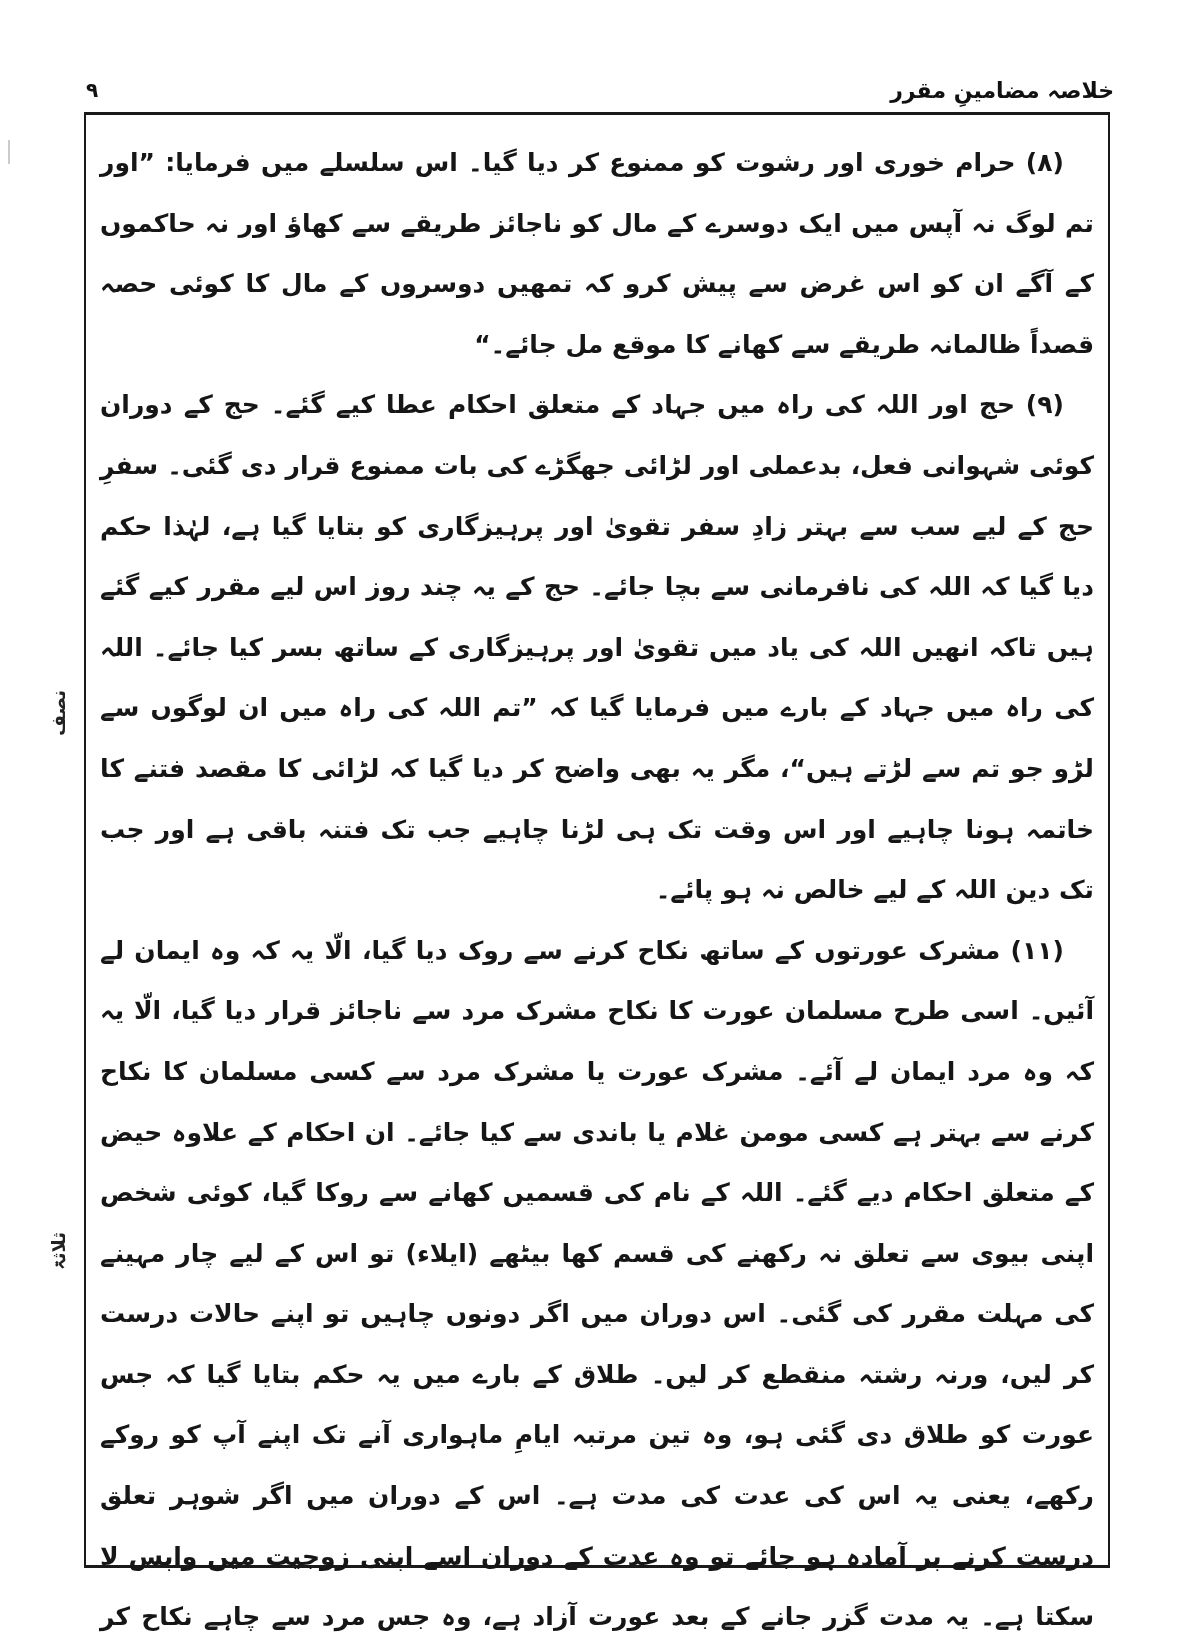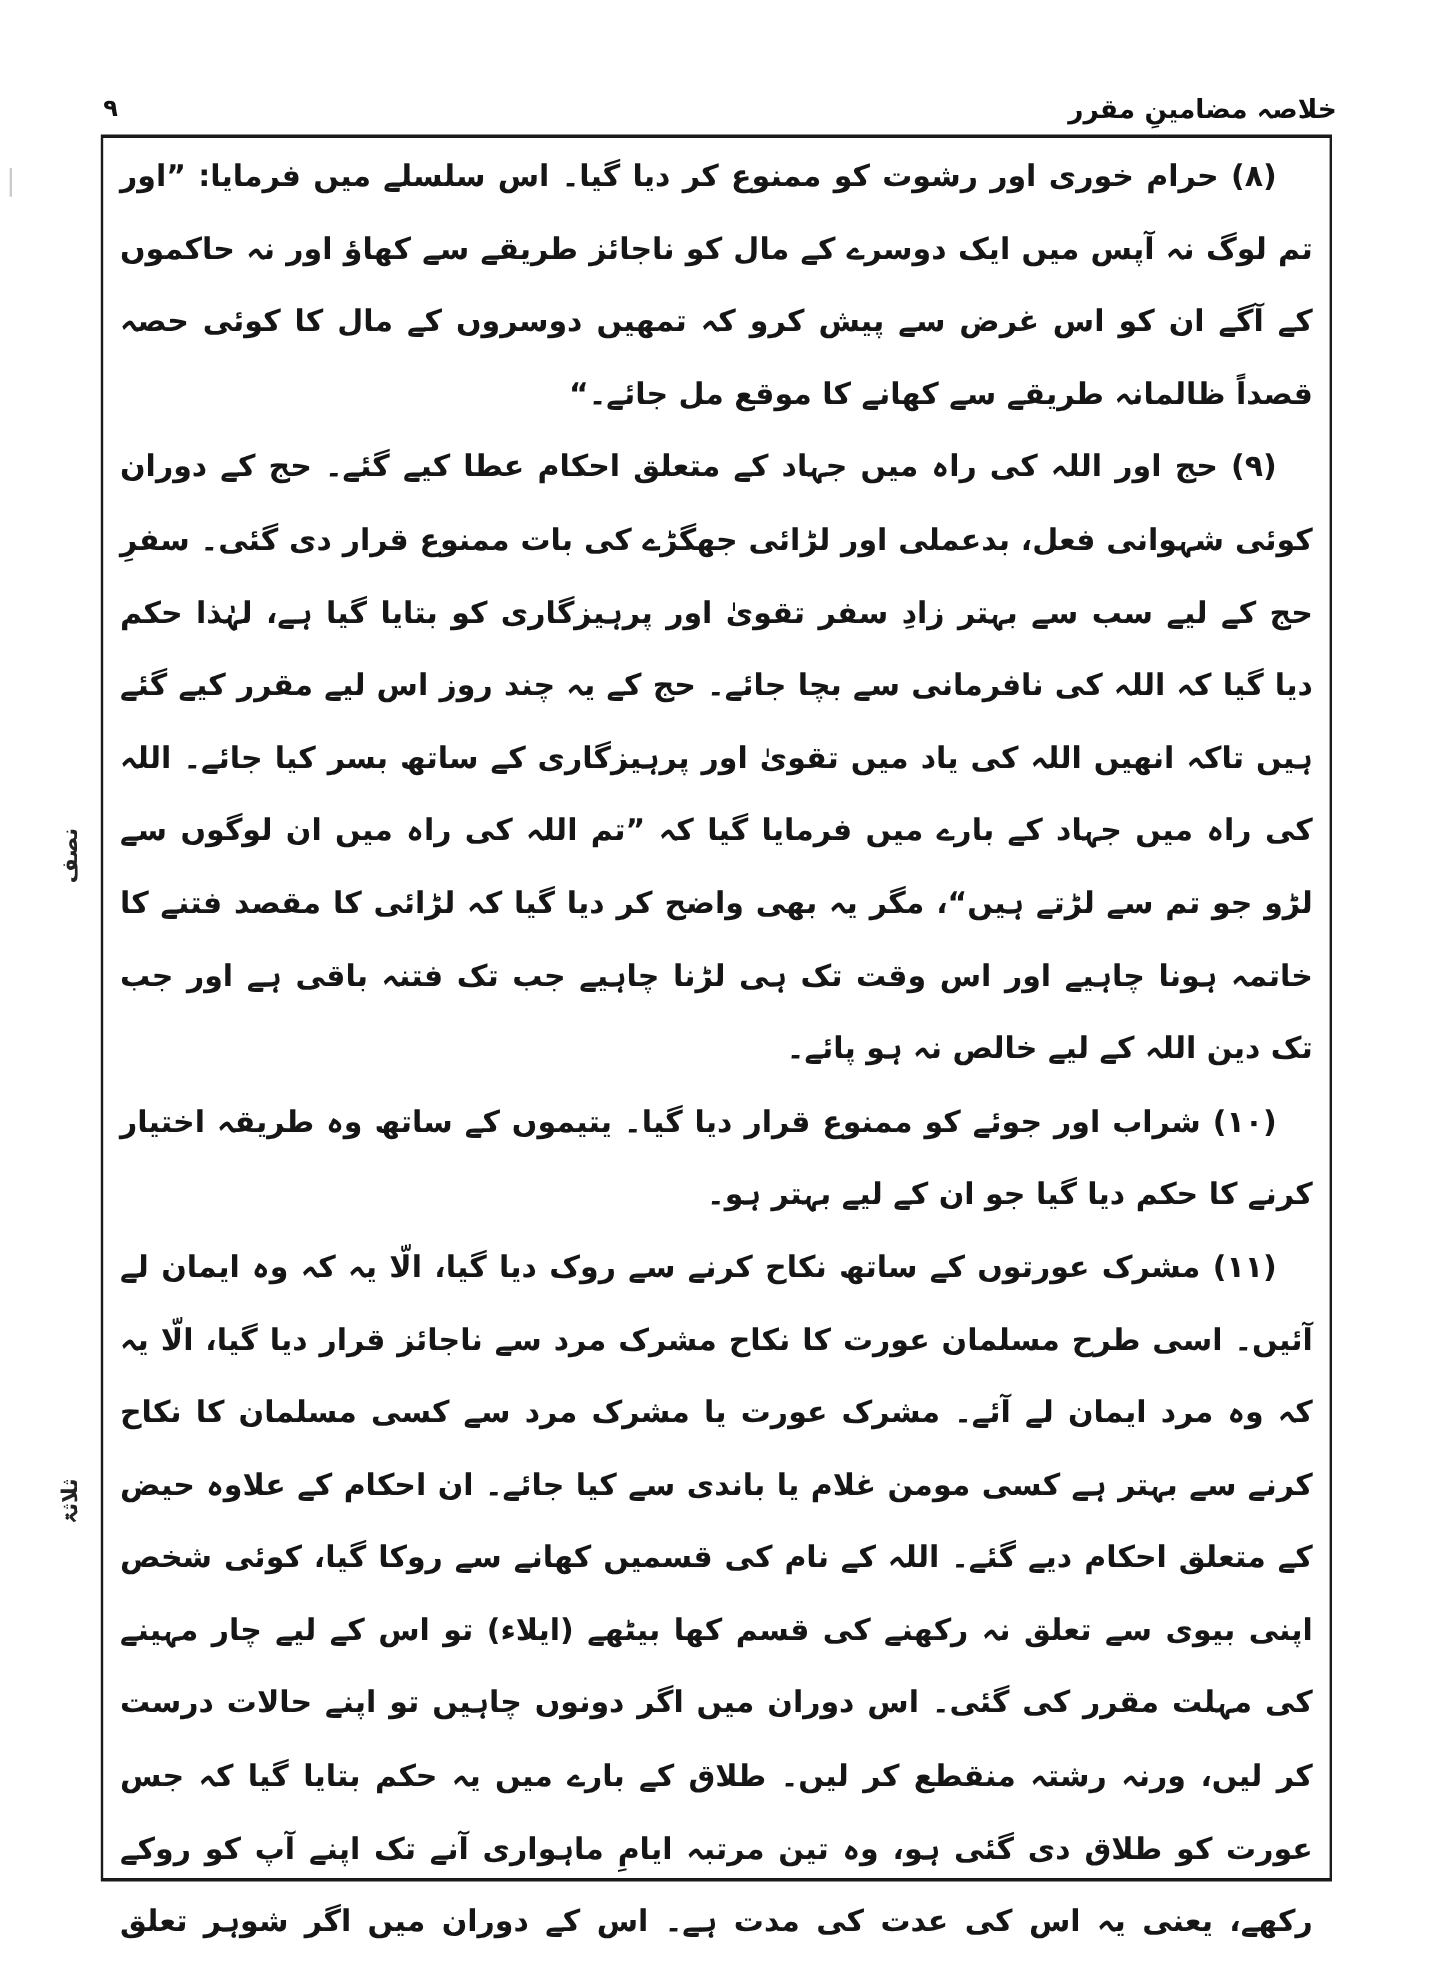--- a/index.html
+++ b/index.html
@@ -41,21 +41,21 @@
     .frame {
       position: absolute;
       top: 112px;
       left: 84px;
       width: 1026px;
       height: 1456px;
       border: 2px solid #1a1a1a;
       border-top-width: 3px;
       border-bottom-width: 3px;
       box-sizing: border-box;
-      padding: 2px 14px 10px 14px;
+      padding: 18px 14px 10px 14px;
       direction: rtl;
     }
     .para {
       margin: 0;
       font-size: 25px;
       line-height: 60.6px;
       text-align: justify;
       text-align-last: right;
       direction: rtl;
       font-weight: bold;
@@ -94,16 +94,15 @@
 </div>
 
 <div class="scan-dot"></div>
 
 <span class="side-marker m1">نصف</span>
 <span class="side-marker m2">ثلاثۃ</span>
 
 <div class="frame">
   <p class="para indent">(۸) حرام خوری اور رشوت کو ممنوع کر دیا گیا۔ اس سلسلے میں فرمایا: ”اور تم لوگ نہ آپس میں ایک دوسرے کے مال کو ناجائز طریقے سے کھاؤ اور نہ حاکموں کے آگے ان کو اس غرض سے پیش کرو کہ تمھیں دوسروں کے مال کا کوئی حصہ قصداً ظالمانہ طریقے سے کھانے کا موقع مل جائے۔“</p>
   <p class="para indent">(۹) حج اور اللہ کی راہ میں جہاد کے متعلق احکام عطا کیے گئے۔ حج کے دوران کوئی شہوانی فعل، بدعملی اور لڑائی جھگڑے کی بات ممنوع قرار دی گئی۔ سفرِ حج کے لیے سب سے بہتر زادِ سفر تقویٰ اور پرہیزگاری کو بتایا گیا ہے، لہٰذا حکم دیا گیا کہ اللہ کی نافرمانی سے بچا جائے۔ حج کے یہ چند روز اس لیے مقرر کیے گئے ہیں تاکہ انھیں اللہ کی یاد میں تقویٰ اور پرہیزگاری کے ساتھ بسر کیا جائے۔ اللہ کی راہ میں جہاد کے بارے میں فرمایا گیا کہ ”تم اللہ کی راہ میں ان لوگوں سے لڑو جو تم سے لڑتے ہیں“، مگر یہ بھی واضح کر دیا گیا کہ لڑائی کا مقصد فتنے کا خاتمہ ہونا چاہیے اور اس وقت تک ہی لڑنا چاہیے جب تک فتنہ باقی ہے اور جب تک دین اللہ کے لیے خالص نہ ہو پائے۔</p>
-  <p class="para indent">(۱۰) شراب اور جوئے کو ممنوع قرار دیا گیا۔ یتیموں کے ساتھ وہ طریقہ اختیار کرنے کا حکم دیا گیا جو ان کے لیے بہتر ہو۔</p>
   <p class="para indent">(۱۱) مشرک عورتوں کے ساتھ نکاح کرنے سے روک دیا گیا، الّا یہ کہ وہ ایمان لے آئیں۔ اسی طرح مسلمان عورت کا نکاح مشرک مرد سے ناجائز قرار دیا گیا، الّا یہ کہ وہ مرد ایمان لے آئے۔ مشرک عورت یا مشرک مرد سے کسی مسلمان کا نکاح کرنے سے بہتر ہے کسی مومن غلام یا باندی سے کیا جائے۔ ان احکام کے علاوہ حیض کے متعلق احکام دیے گئے۔ اللہ کے نام کی قسمیں کھانے سے روکا گیا، کوئی شخص اپنی بیوی سے تعلق نہ رکھنے کی قسم کھا بیٹھے (ایلاء) تو اس کے لیے چار مہینے کی مہلت مقرر کی گئی۔ اس دوران میں اگر دونوں چاہیں تو اپنے حالات درست کر لیں، ورنہ رشتہ منقطع کر لیں۔ طلاق کے بارے میں یہ حکم بتایا گیا کہ جس عورت کو طلاق دی گئی ہو، وہ تین مرتبہ ایامِ ماہواری آنے تک اپنے آپ کو روکے رکھے، یعنی یہ اس کی عدت کی مدت ہے۔ اس کے دوران میں اگر شوہر تعلق درست کرنے پر آمادہ ہو جائے تو وہ عدت کے دوران اسے اپنی زوجیت میں واپس لا سکتا ہے۔ یہ مدت گزر جانے کے بعد عورت آزاد ہے، وہ جس مرد سے چاہے نکاح کر سکتی ہے۔</p>
 
 </div>
 
 </body></html>

